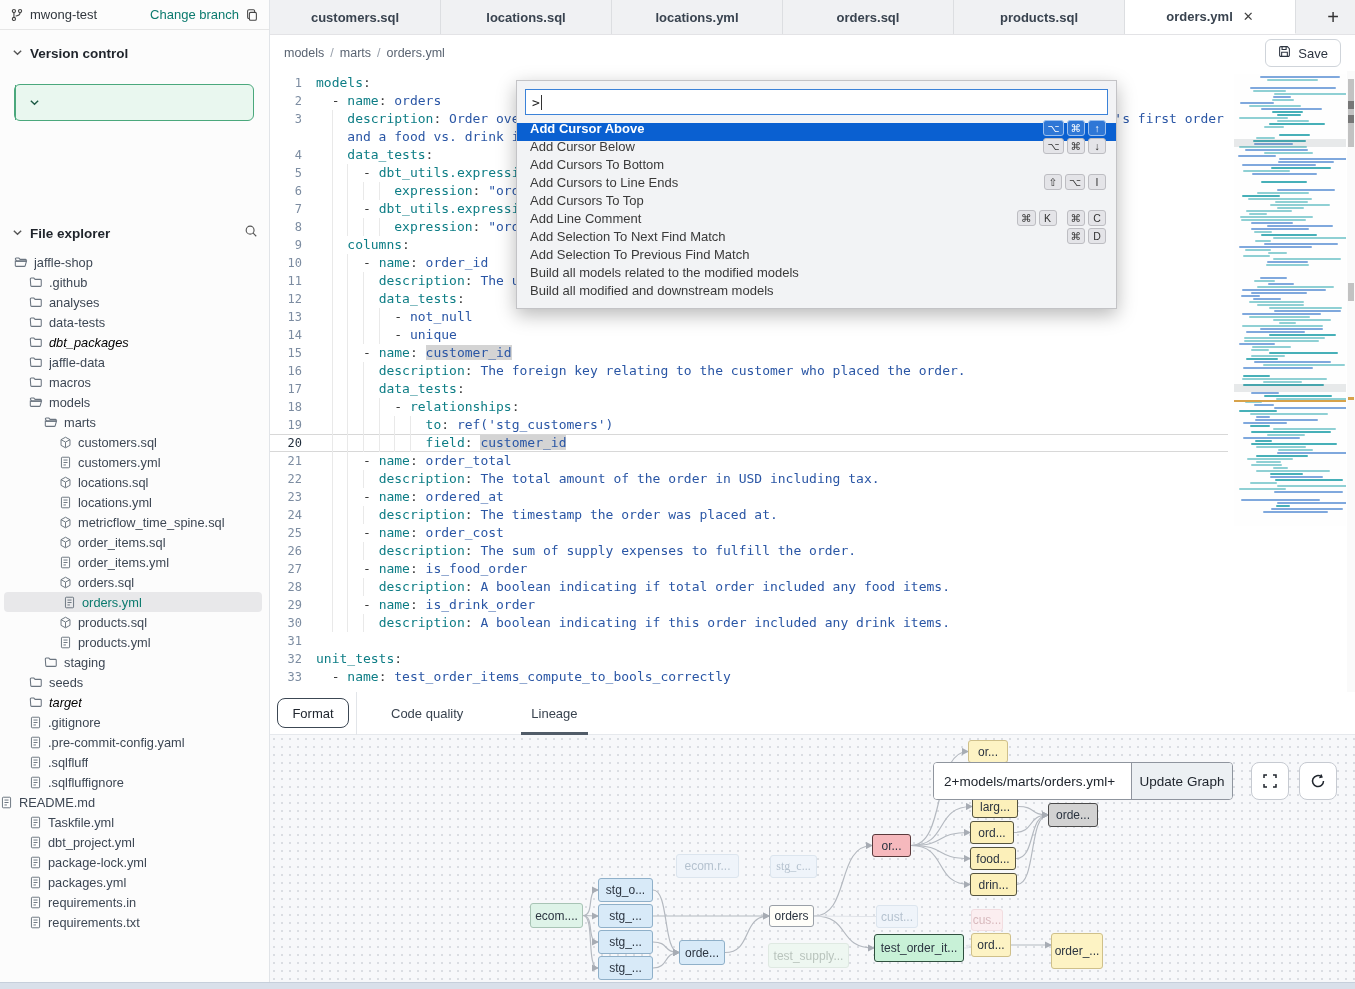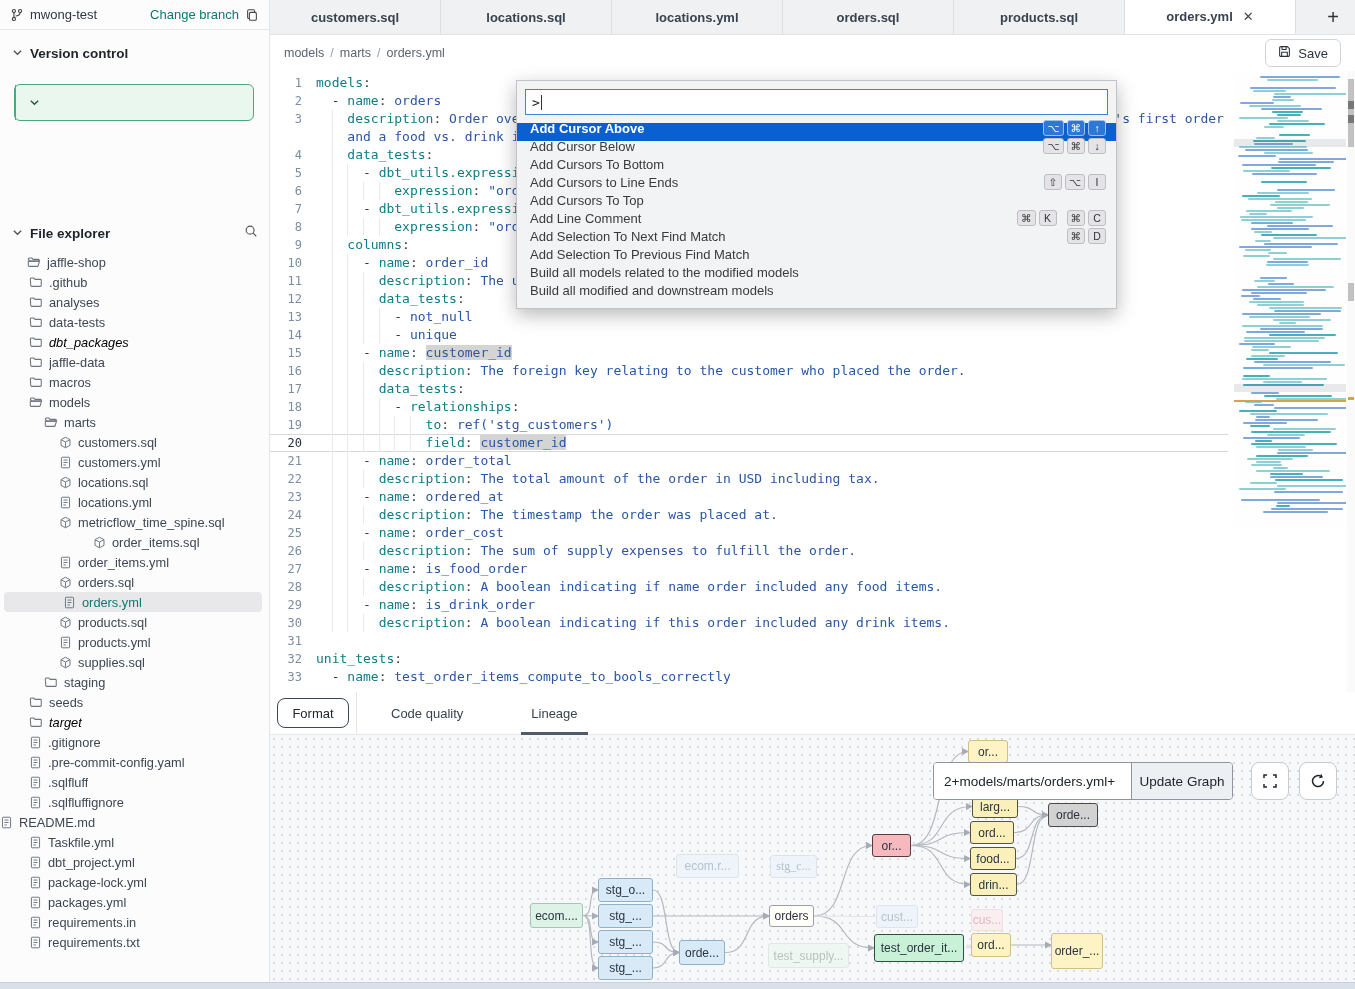--- a/index.html
+++ b/index.html
@@ -202,21 +202,21 @@
       <span class="title">File explorer</span>
       <span class="search">
         <svg width="14" height="14" viewBox="0 0 16 16" fill="none" stroke="#555" stroke-width="1.3">
           <circle cx="7" cy="7" r="4.5"></circle>
             <path d="M10.5 10.5L14 14"></path>
         </svg>
       </span>
     </div>
 
     <div class="tree">
-        <div class="tree-row" style="padding-left: 27px;">
+        <div class="tree-row" style="padding-left: 14px;">
           <span style="display: inline-flex;">
             <svg width="14" height="14" viewBox="0 0 16 16" fill="none" stroke="#6b7580" stroke-width="1.2">
               <path d="M1.5 4.5A1 1 0 0 1 2.5 3.5h3l1.5 1.5h6a1 1 0 0 1 1 1v1h-11z"></path>
               <path d="M1.5 7h12.8l-1.6 5.5a1 1 0 0 1-1 .5H2.5a1 1 0 0 1-1-1z"></path>
             </svg>
           </span>
           <span class="lbl">jaffle-shop</span>
         </div>
         <div class="tree-row" style="padding-left: 29px;">
           <span style="display: inline-flex;">
@@ -322,21 +322,21 @@
         </div>
         <div class="tree-row" style="padding-left: 59px;">
           <span style="display: inline-flex;">
             <svg width="13" height="13" viewBox="0 0 16 16" fill="none" stroke="#6b7580" stroke-width="1.2">
               <path d="M8 1.5l5.5 3v7l-5.5 3-5.5-3v-7z"></path>
               <path d="M2.5 4.5L8 7.5l5.5-3M8 7.5V14"></path>
             </svg>
           </span>
           <span class="lbl">metricflow_time_spine.sql</span>
         </div>
-        <div class="tree-row" style="padding-left: 93px;">
+        <div class="tree-row" style="padding-left: 59px;">
           <span style="display: inline-flex;">
             <svg width="13" height="13" viewBox="0 0 16 16" fill="none" stroke="#6b7580" stroke-width="1.2">
               <path d="M8 1.5l5.5 3v7l-5.5 3-5.5-3v-7z"></path>
               <path d="M2.5 4.5L8 7.5l5.5-3M8 7.5V14"></path>
             </svg>
           </span>
           <span class="lbl">order_items.sql</span>
         </div>
         <div class="tree-row" style="padding-left: 59px;">
           <span style="display: inline-flex;">
@@ -375,29 +375,20 @@
           <span class="lbl">products.sql</span>
         </div>
         <div class="tree-row" style="padding-left: 59px;">
           <span style="display: inline-flex;">
             <svg width="13" height="13" viewBox="0 0 16 16" fill="none" stroke="#6b7580" stroke-width="1.2">
               <rect x="3" y="1.5" width="10" height="13" rx="1"></rect>
               <path d="M5.5 5h5M5.5 8h5M5.5 11h3"></path>
             </svg>
           </span>
           <span class="lbl">products.yml</span>
-        </div>
-        <div class="tree-row" style="padding-left: 59px;">
-          <span style="display: inline-flex;">
-            <svg width="13" height="13" viewBox="0 0 16 16" fill="none" stroke="#6b7580" stroke-width="1.2">
-              <path d="M8 1.5l5.5 3v7l-5.5 3-5.5-3v-7z"></path>
-              <path d="M2.5 4.5L8 7.5l5.5-3M8 7.5V14"></path>
-            </svg>
-          </span>
-          <span class="lbl">supplies.sql</span>
         </div>
         <div class="tree-row" style="padding-left: 44px;">
           <span style="display: inline-flex;">
             <svg width="14" height="14" viewBox="0 0 16 16" fill="none" stroke="#6b7580" stroke-width="1.2">
               <path d="M1.5 4.5A1 1 0 0 1 2.5 3.5h3l1.5 1.5h6a1 1 0 0 1 1 1v6a1 1 0 0 1-1 1h-10a1 1 0 0 1-1-1z"></path>
             </svg>
           </span>
           <span class="lbl">staging</span>
         </div>
         <div class="tree-row" style="padding-left: 29px;">
@@ -670,21 +661,21 @@
           <div class="code-row">
             <div class="ln">26</div>
             <pre class="code"><span class="guide" style="left: 2ch;"></span><span class="guide" style="left: 4ch;"></span><span class="guide" style="left: 6ch;"></span><span class="tp">        </span><span class="tk">description</span><span class="tp">: </span><span class="tv">The sum of supply expenses to fulfill the order.</span></pre>
           </div>
           <div class="code-row">
             <div class="ln">27</div>
             <pre class="code"><span class="guide" style="left: 2ch;"></span><span class="guide" style="left: 4ch;"></span><span class="tp">      - </span><span class="tk">name</span><span class="tp">: </span><span class="tv">is_food_order</span></pre>
           </div>
           <div class="code-row">
             <div class="ln">28</div>
-            <pre class="code"><span class="guide" style="left: 2ch;"></span><span class="guide" style="left: 4ch;"></span><span class="guide" style="left: 6ch;"></span><span class="tp">        </span><span class="tk">description</span><span class="tp">: </span><span class="tv">A boolean indicating if name order included any food items.</span></pre>
+            <pre class="code"><span class="guide" style="left: 2ch;"></span><span class="guide" style="left: 4ch;"></span><span class="guide" style="left: 6ch;"></span><span class="tp">        </span><span class="tk">description</span><span class="tp">: </span><span class="tv">A boolean indicating if total order included any food items.</span></pre>
           </div>
           <div class="code-row">
             <div class="ln">29</div>
             <pre class="code"><span class="guide" style="left: 2ch;"></span><span class="guide" style="left: 4ch;"></span><span class="tp">      - </span><span class="tk">name</span><span class="tp">: </span><span class="tv">is_drink_order</span></pre>
           </div>
           <div class="code-row">
             <div class="ln">30</div>
             <pre class="code"><span class="guide" style="left: 2ch;"></span><span class="guide" style="left: 4ch;"></span><span class="guide" style="left: 6ch;"></span><span class="tp">        </span><span class="tk">description</span><span class="tp">: </span><span class="tv">A boolean indicating if this order included any drink items.</span></pre>
           </div>
           <div class="code-row">

